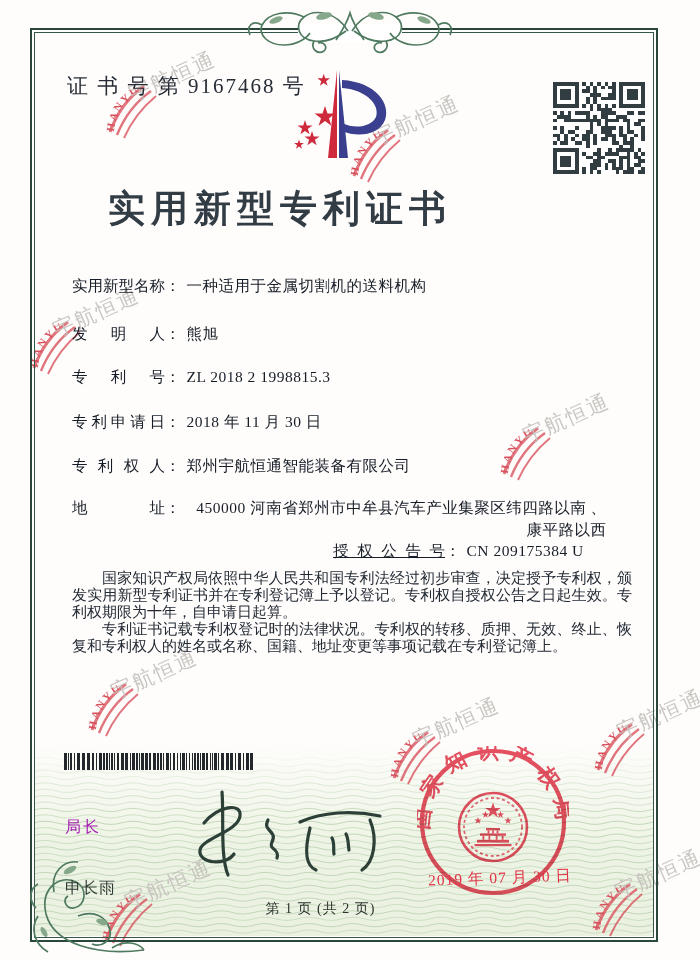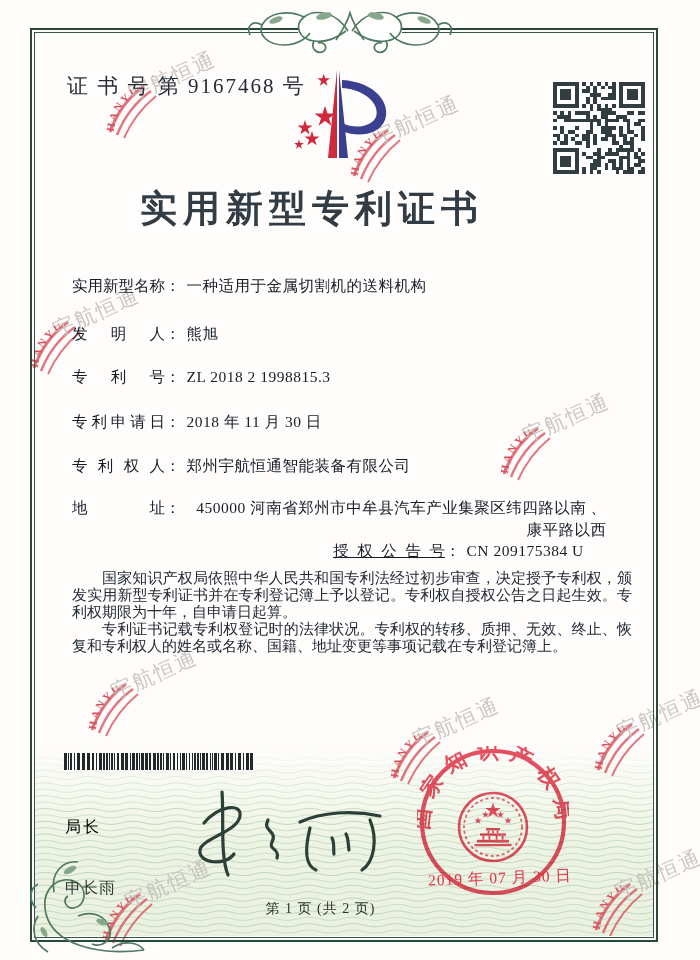--- a/index.html
+++ b/index.html
@@ -16,39 +16,39 @@
            background:linear-gradient(180deg, rgba(240,246,233,0) 0%, rgba(240,246,233,.5) 20%,
                       #eef4e5 52%, #ebf1e1 100%);}
   .wave-svg{position:absolute;left:34px;top:742px;}
 
   
   .cert-no{position:absolute;left:67px;top:72px;font-size:21px;letter-spacing:2px;color:#262c36;}
   .logo{position:absolute;left:288px;top:68px;}
   .qr{position:absolute;left:553px;top:82px;background:#fff;}
 
   .title{position:absolute;left:0;top:184px;width:560px;text-align:center;
-         font-size:37px;font-weight:700;letter-spacing:6px;color:#323c45;padding-left:32px;}
+         font-size:37px;font-weight:700;letter-spacing:6px;color:#323c45;}
 
   
   .frow{position:absolute;left:72px;font-size:15.5px;line-height:21px;color:#171d27;white-space:nowrap;}
   .flabel{display:inline-block;width:93px;text-align:justify;text-align-last:justify;vertical-align:top;}
   .flabel.wide2{width:112px;text-decoration:underline;}
   .fcolon{display:inline-block;vertical-align:top;margin-right:6px;}
   .fval{display:inline-block;vertical-align:top;letter-spacing:.5px;white-space:normal;}
   .fval.addr{width:420px;line-height:22px;text-align:right;}
 
   
   .paras{position:absolute;left:72px;top:570px;width:560px;}
   .paras p{margin:0;font-size:15px;line-height:17px;color:#232a34;text-align:justify;text-indent:2em;}
 
   
   .barcode{position:absolute;left:64px;top:753px;}
 
   
-  .signer-title{position:absolute;left:65px;top:817px;font-size:16px;color:#000000;letter-spacing:2px;}
+  .signer-title{position:absolute;left:65px;top:817px;font-size:16px;color:#a21caf;letter-spacing:2px;}
   .signer-name{position:absolute;left:65px;top:840px;font-size:16px;color:#2e3a35;letter-spacing:1px;margin-top:38px;}
   .signature{position:absolute;left:182px;top:786px;}
 
   
   .seal{position:absolute;left:417px;top:746px;mix-blend-mode:multiply;}
   .seal-date{position:absolute;left:428px;top:868px;width:140px;font-size:15.5px;color:#e23348;
              letter-spacing:1px;transform:rotate(-2deg);white-space:nowrap;}
 
   .footer{position:absolute;left:238px;top:900px;width:165px;text-align:center;
           font-size:14px;color:#2b332e;letter-spacing:1px;}

